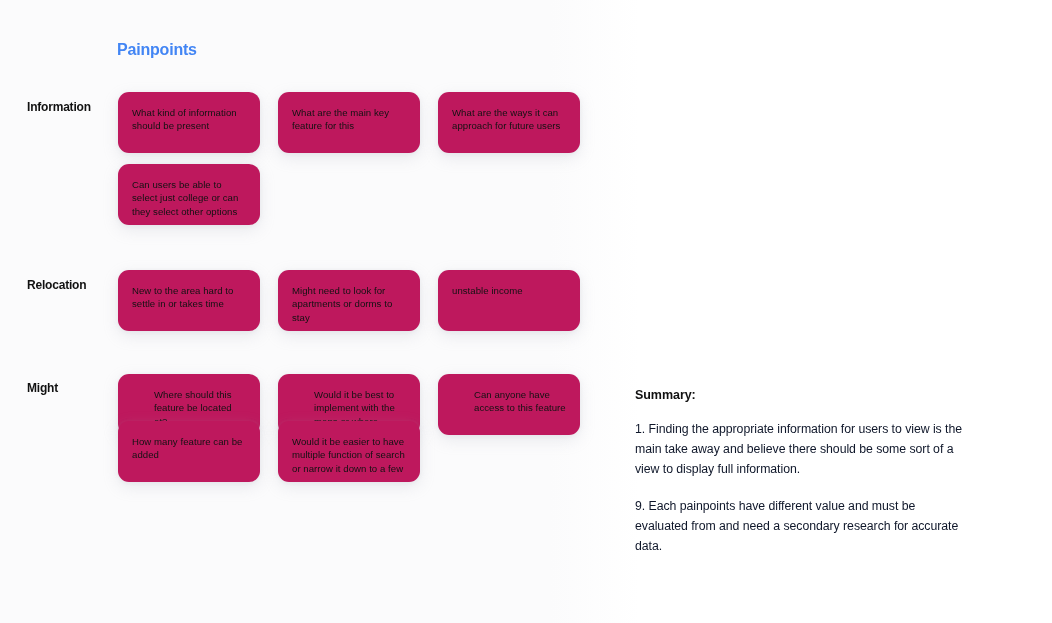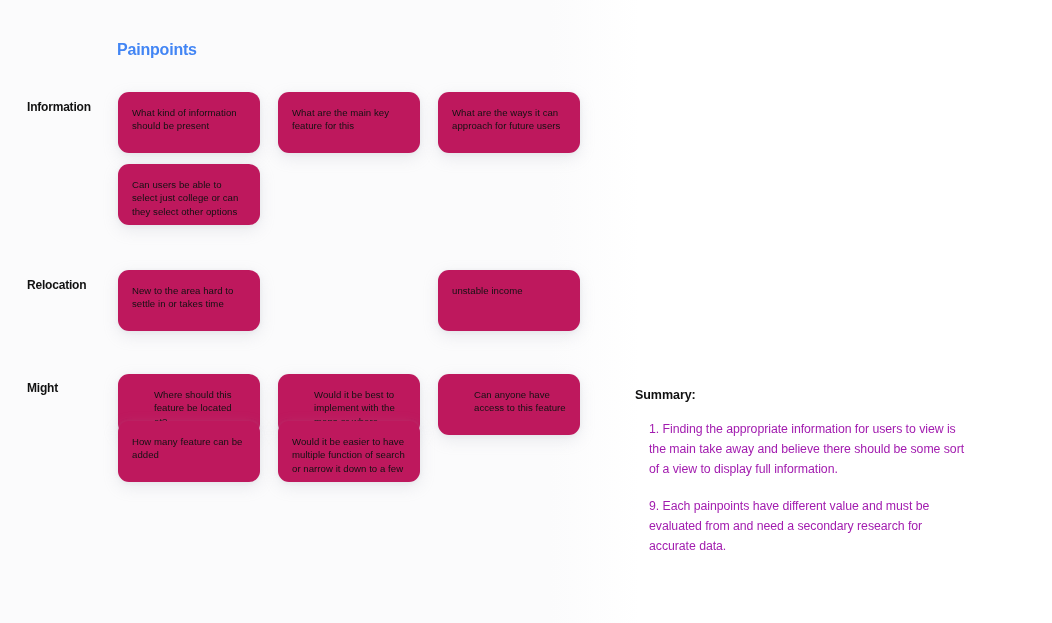--- a/index.html
+++ b/index.html
@@ -105,23 +105,23 @@
   .summary-heading {
     font-size: 12.5px;
     font-weight: bold;
     color: #111111;
     letter-spacing: -0.05px;
     margin: 0 0 17px 0;
   }
   .summary-para {
     font-size: 12.3px;
     line-height: 20px;
-    color: #a21caf;
+    color: #0f172a;
     letter-spacing: -0.05px;
-    margin: 0 0 17px 14px;
+    margin: 0 0 17px 0;
   }
   .summary-para:last-child { margin-bottom: 0; }
 </style>
 </head>
 <body>
 
 <div class="board-wash"></div>
 
 <div class="canvas">
 
@@ -140,20 +140,23 @@
   </div>
   <div class="card c0 i-r1">
     <div class="card-text">Can users be able to select just college or can they select other options</div>
   </div>
 
   <div class="row-label r1">Relocation</div>
 
   <div class="card c0 rl-r0">
     <div class="card-text">New to the area hard to settle in or takes time</div>
   </div>
+  <div class="card c1 rl-r0">
+    <div class="card-text">Might need to look for apartments or dorms to stay</div>
+  </div>
   <div class="card c2 rl-r0">
     <div class="card-text">unstable income</div>
   </div>
 
   <div class="row-label r2">Might</div>
 
   <div class="card c0 t-r0">
     <div class="card-text">Where should this feature be located at?</div>
   </div>
   <div class="card c1 t-r0">

